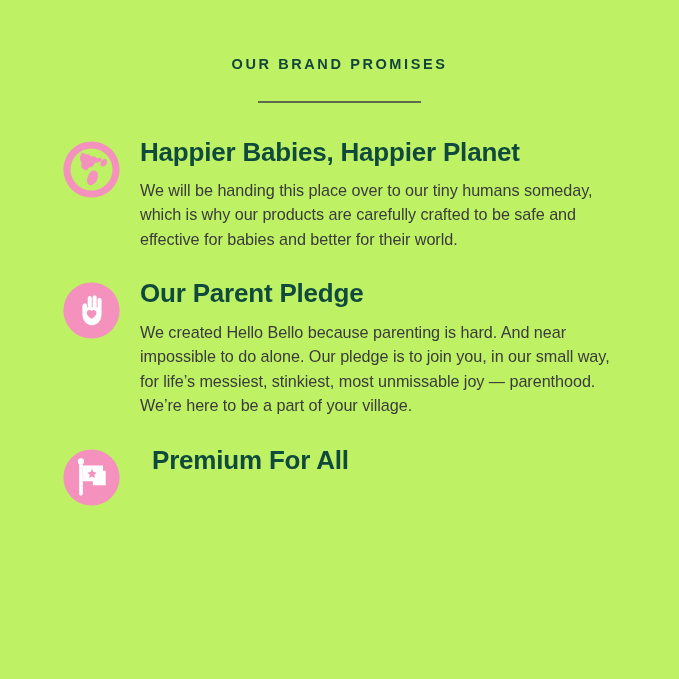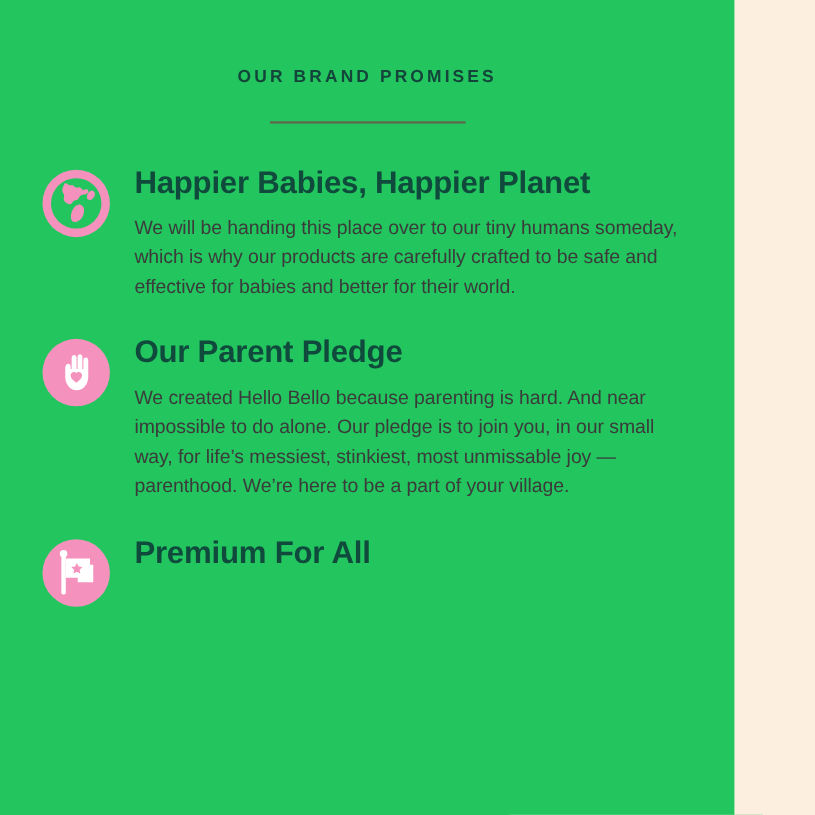--- a/index.html
+++ b/index.html
@@ -10,23 +10,23 @@
     width: 679px;
     height: 679px;
     background: #FDEFE0;
     font-family: "Liberation Sans", sans-serif;
     -webkit-font-smoothing: antialiased;
     overflow: hidden;
   }
 
   .page {
     position: relative;
-    width: 612px;
+    width: 679px;
     height: 679px;
-    background: #22c55e;
+    background: #bef264;
     box-sizing: border-box;
   }
 
   
   .header {
     padding-top: 57px;
     text-align: center;
   }
   .header-title {
     font-size: 14.5px;
@@ -41,29 +41,29 @@
   .header-rule {
     width: 163px;
     height: 2px;
     background: #5F6B4E;
     margin: 29px auto 0 auto;
   }
 
   
   .promises {
     margin-top: 35px;
-    padding-left: 34px;
+    padding-left: 62px;
     padding-right: 40px;
   }
   .promise {
     display: flex;
     align-items: flex-start;
     margin-bottom: 28px;
   }
-  .promise:last-child { margin-bottom: 0; }
+  .promise:last-child { margin-bottom: 0; gap: 12px; }
 
   .icon-wrap {
     flex: 0 0 auto;
     width: 59px;
     height: 59px;
     margin-right: 19px;
     margin-top: 2px;
   }
   .icon-wrap svg { display: block; width: 59px; height: 59px; }
 

